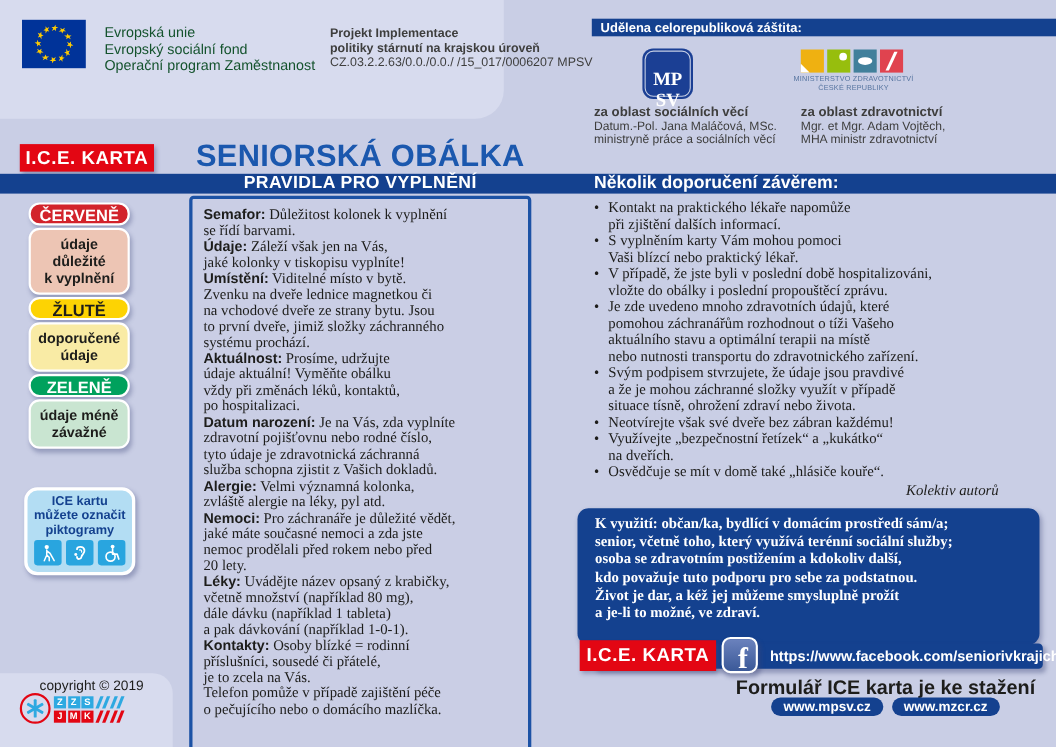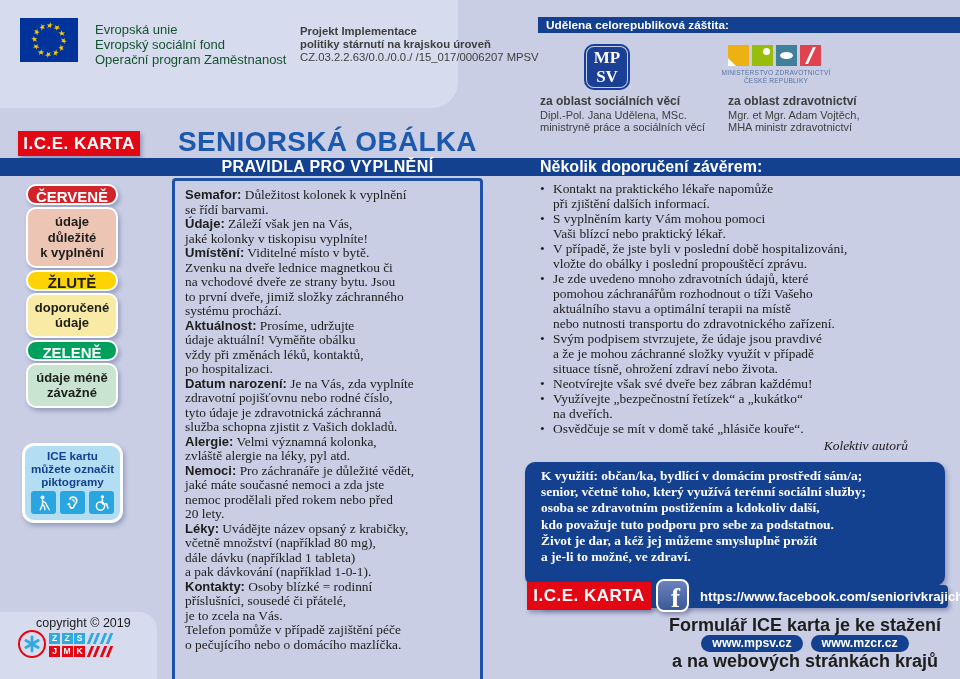--- a/index.html
+++ b/index.html
@@ -35,21 +35,21 @@
   .eu-star:nth-child(12){transform:rotate(330deg) translateY(-14px);}
   .eu-text{left:95px;top:23px;font-size:13px;line-height:14.8px;color:#14532d;}
   .proj{left:300px;top:25px;font-size:11.3px;line-height:13px;color:#3e3e3d;}
   .proj .b{font-weight:bold;}
 
   
   .pat-bar{left:538px;top:17px;width:422px;height:16px;background:#14418f;color:#fff;
     font-weight:bold;font-size:11.8px;line-height:16px;padding-left:8px;box-sizing:border-box;}
   .mpsv-logo{left:584px;top:44px;width:46px;height:46px;background:#1b3f94;border-radius:10px;
     color:#fff;font-family:"Liberation Serif",serif;font-weight:bold;font-size:17px;line-height:19px;
-    text-align:center;padding-top:4px;box-sizing:border-box;box-shadow:inset 0 0 0 2px #1b3f94, inset 0 0 0 3px rgba(255,255,255,.75);}
+    text-align:center;padding-top:18px;box-sizing:border-box;box-shadow:inset 0 0 0 2px #1b3f94, inset 0 0 0 3px rgba(255,255,255,.75);}
   .mz-tiles{left:728px;top:45px;width:96px;height:21px;display:flex;gap:3px;}
   .mz-tiles i{position:relative;display:block;width:21px;height:21px;}
   .mz-t1{background:#efb111;}
   .mz-t2{background:#97be0d;}
   .mz-t3{background:#41809b;}
   .mz-t4{background:#e0434f;}
   .mz-t1::after{content:"";position:absolute;left:0;bottom:0;border-left:8px solid #fff;border-top:8px solid transparent;}
   .mz-t2::after{content:"";position:absolute;right:3px;top:3px;width:7px;height:7px;background:#fff;border-radius:50%;}
   .mz-t3::after{content:"";position:absolute;left:4px;top:7px;width:13px;height:7px;background:#fff;border-radius:50%;}
   .mz-t4::after{content:"";position:absolute;left:9px;top:2px;width:3px;height:17px;background:#fff;transform:skewX(-25deg);}
@@ -187,21 +187,21 @@
 <div class="abs mz-tiles">
   <i class="mz-t1"></i>
   <i class="mz-t2"></i>
   <i class="mz-t3"></i>
   <i class="mz-t4"></i>
 </div>
 <div class="abs mz-caption" style="white-space:pre-line">MINISTERSTVO ZDRAVOTNICTVÍ
 ČESKÉ REPUBLIKY</div>
 <div class="abs pat-col pat-col-1">
   <div class="area">za oblast sociálních věcí</div>
-  <div>Dipl.-Pol. Jana Udělena, MSc.</div>
+  <div>Datum.-Pol. Jana Maláčová, MSc.</div>
   <div>ministryně práce a sociálních věcí</div>
 </div>
 <div class="abs pat-col pat-col-2">
   <div class="area">za oblast zdravotnictví</div>
   <div>Mgr. et Mgr. Adam Vojtěch,</div>
   <div>MHA ministr zdravotnictví</div>
 </div>
 
 <div class="abs badge-red ice-top">I.C.E. KARTA</div>
 <div class="abs main-title">SENIORSKÁ OBÁLKA</div>
@@ -312,21 +312,20 @@
 <div class="abs fb-strip"></div>
 <div class="abs badge-red ice-bottom">I.C.E. KARTA</div>
 <div class="abs fb-icon"></div>
 <div class="abs fb-url">https://www.facebook.com/seniorivkrajich/</div>
 
 <div class="abs download">
   <div class="dl-line">Formulář ICE karta je ke stažení</div>
   <div>
     <span class="pill">www.mpsv.cz</span><span class="pill">www.mzcr.cz</span>
   </div>
-  <div class="dl-line">a na webových stránkách krajů</div>
 </div>
 
 <div class="abs picto-box">
   <div class="picto-text">ICE kartu
 můžete označit
 piktogramy</div>
   <div class="picto-row">
     <span class="picto-tile">
       <svg width="18" height="18" viewBox="0 0 24 24">
           <circle cx="10" cy="4.5" r="2.6" fill="#fff"></circle>

